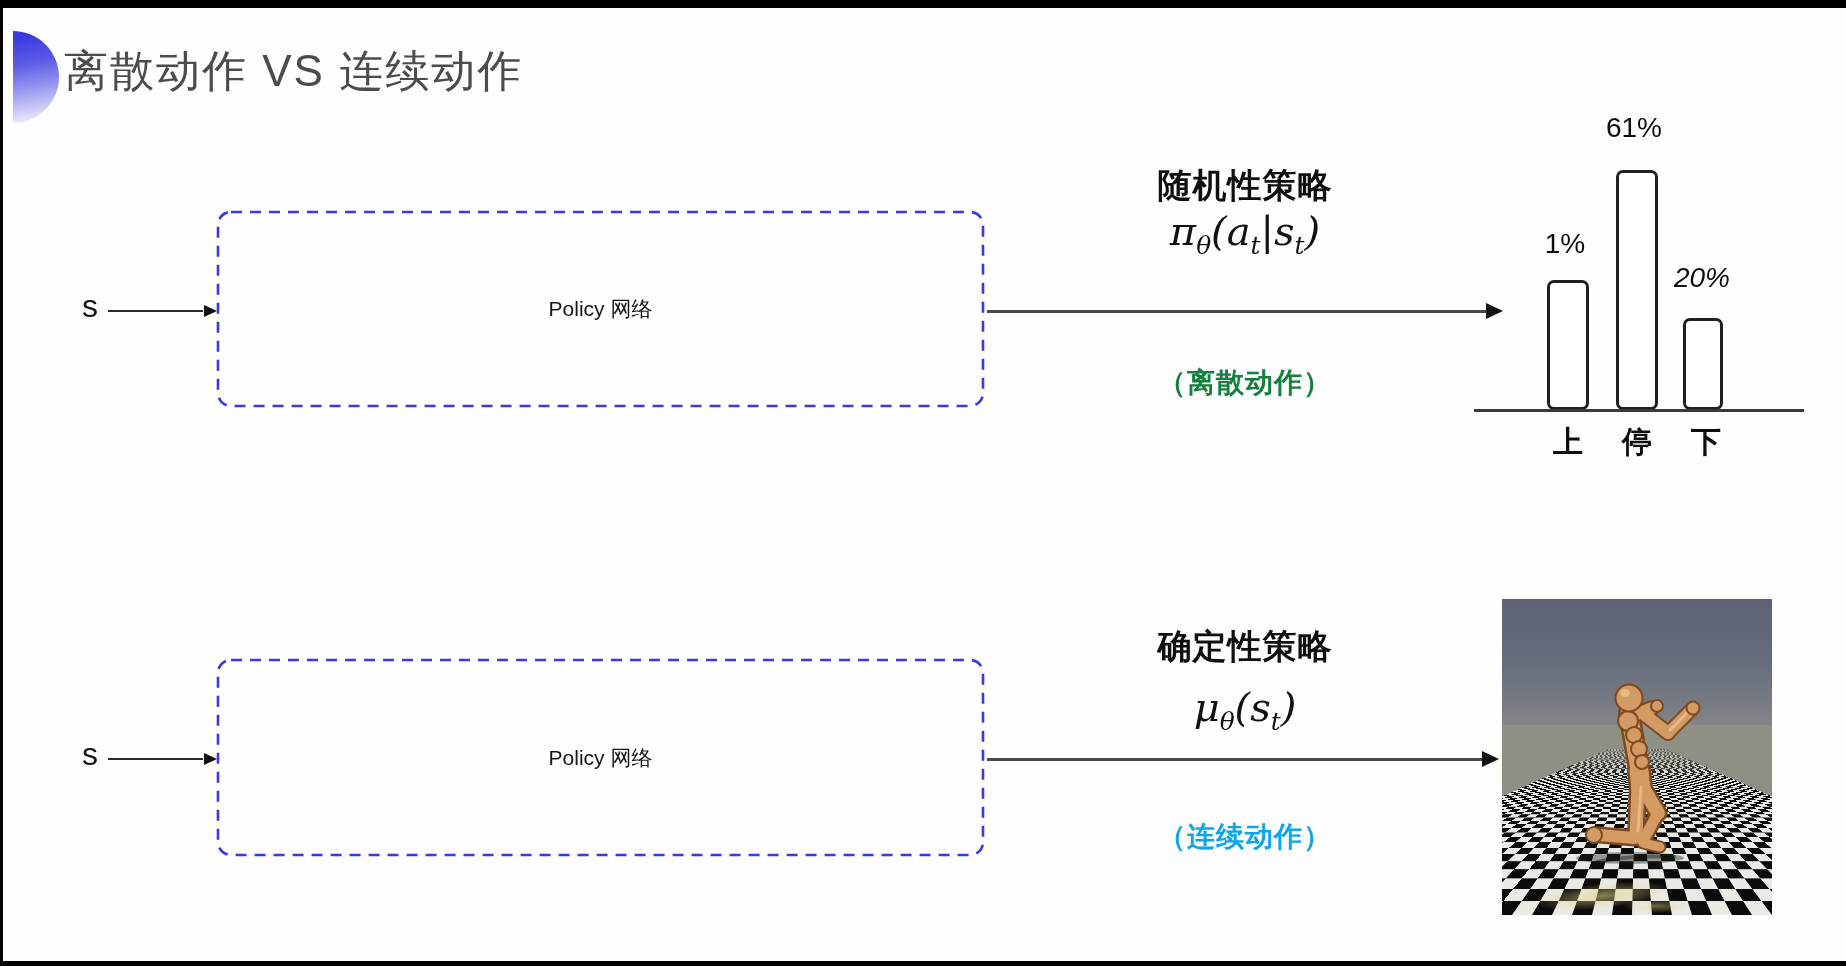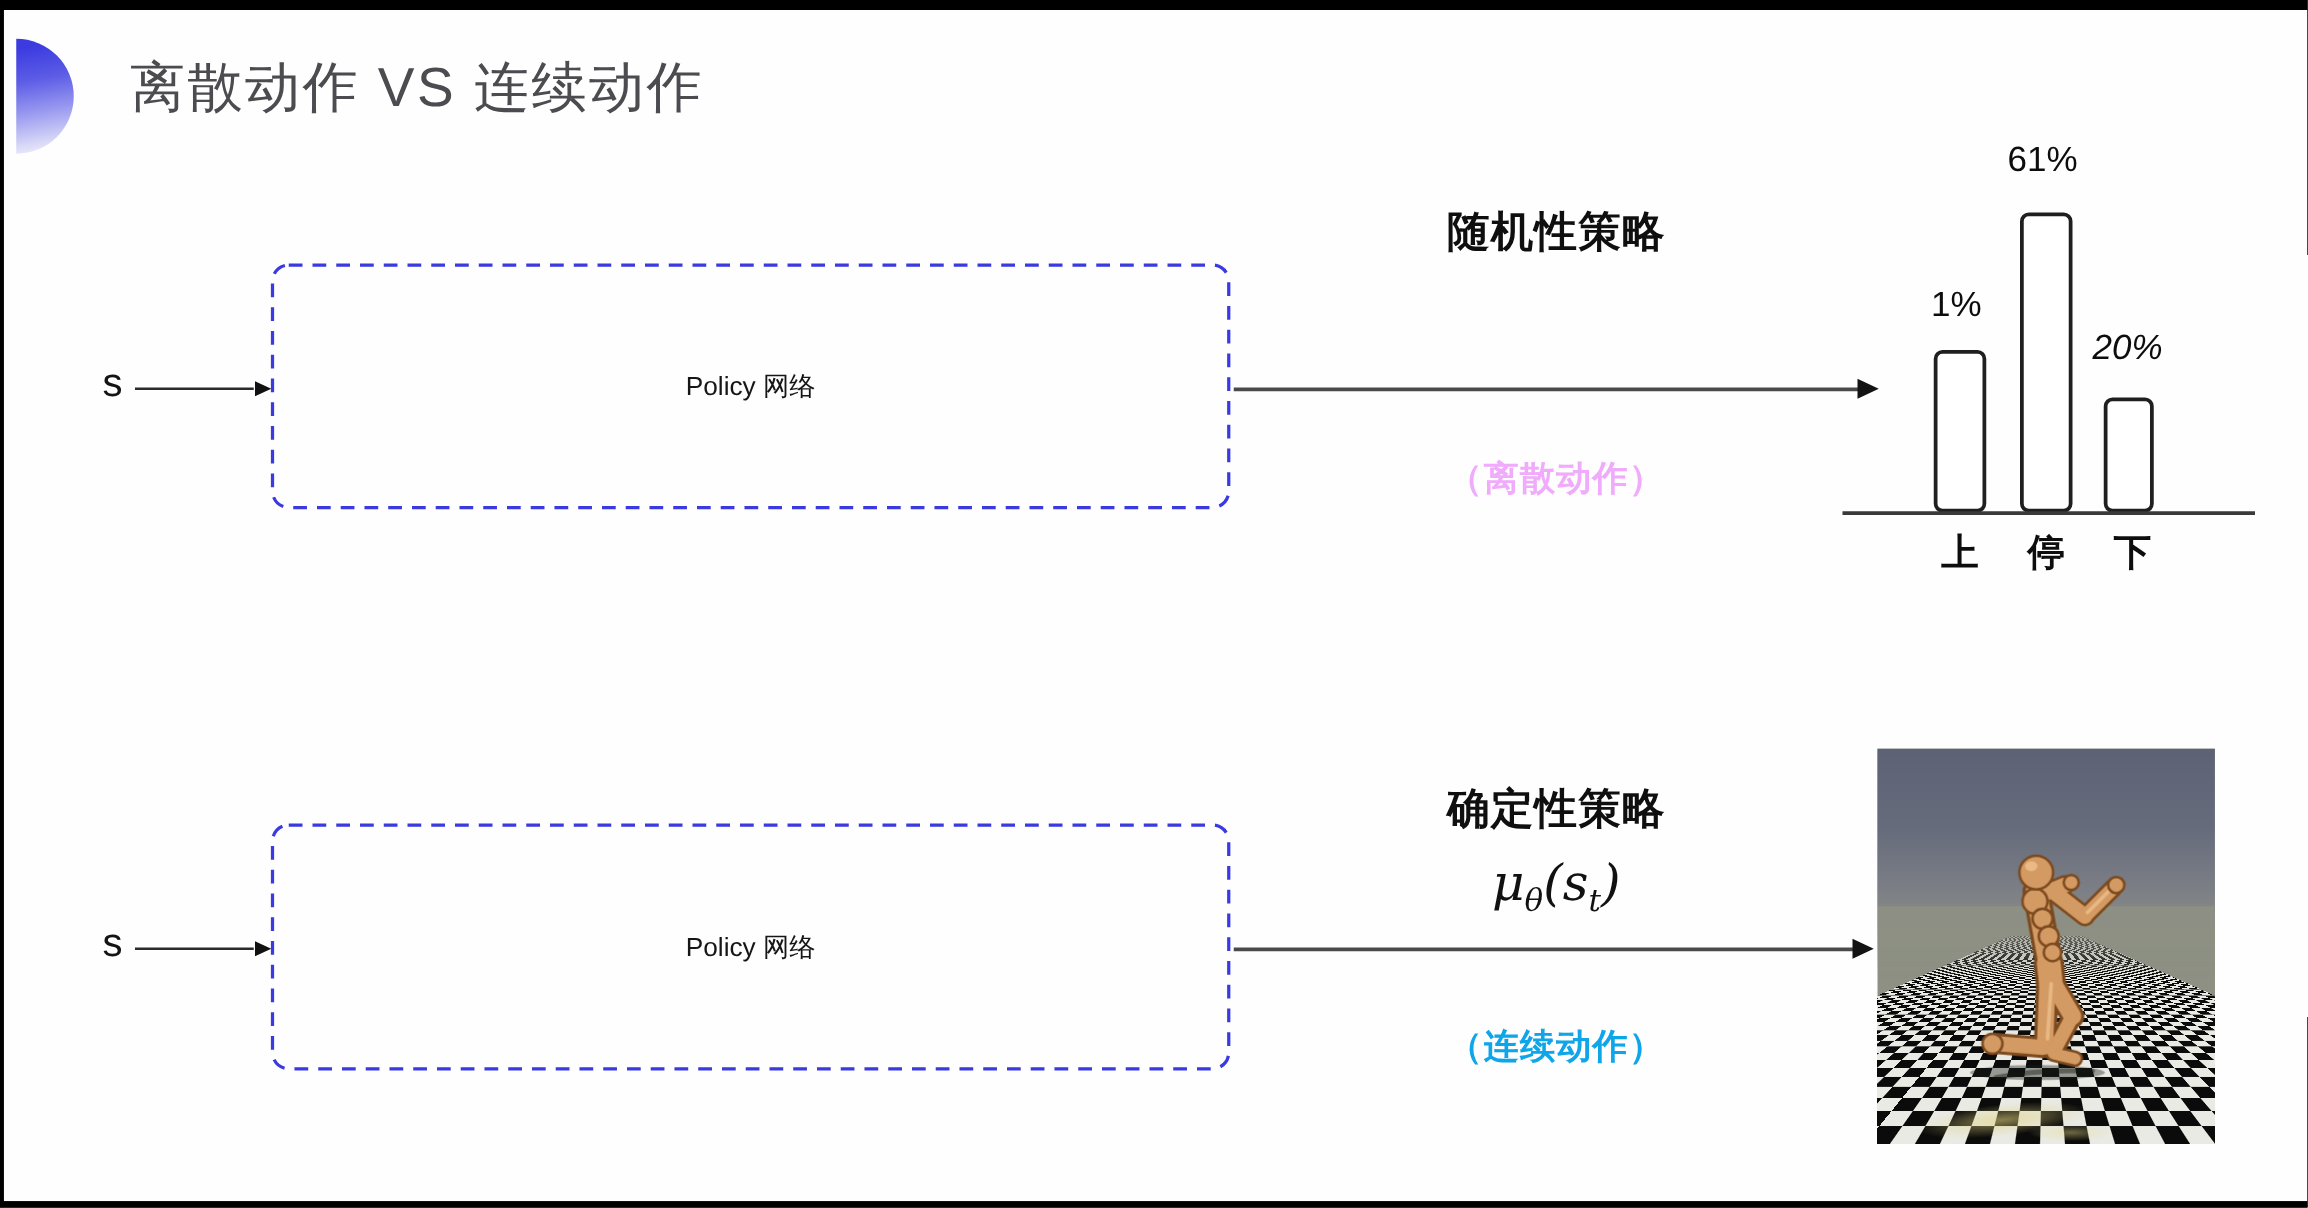--- a/index.html
+++ b/index.html
@@ -9,21 +9,21 @@
   .frame{position:absolute;background:#000;}
   .frame.top{left:0;top:0;width:1846px;height:8px;}
   .frame.left{left:0;top:0;width:3px;height:966px;}
   .frame.bottom{left:0;top:961px;width:1846px;height:5px;}
 
   .abs{position:absolute;}
   .title-bullet{position:absolute;left:13px;top:31px;width:46px;height:92px;
     border-radius:0 92px 92px 0;
     background:linear-gradient(170deg,#3b3be0 8%,#5c5ce6 35%,#9a9af0 62%,#dcdcf8 88%,#f4f4fd 100%);}
   .slide-title{position:absolute;left:64px;top:44px;font-size:44px;line-height:54px;
-    color:#4b4b50;font-weight:500;letter-spacing:2px;margin-left:40px;}
+    color:#4b4b50;font-weight:500;letter-spacing:2px;}
 
   .s-label{position:absolute;width:44px;text-align:center;font-size:32px;color:#141414;}
   .arrow{position:absolute;background:#4a4a4a;}
   .arrow .head{position:absolute;right:-14px;width:0;height:0;border-style:solid;}
   .arrow.sm{height:2px;background:#2b2b2b;}
   .arrow.sm .head{top:-5px;border-width:6px 0 6px 13px;border-color:transparent transparent transparent #111;}
   .arrow.lg{height:3px;}
   .arrow.lg .head{top:-7px;border-width:8.5px 0 8.5px 17px;border-color:transparent transparent transparent #131313;}
 
   .policy-box{position:absolute;left:216px;width:769px;display:flex;align-items:center;justify-content:center;}
@@ -78,21 +78,22 @@
       <rect x="2" y="2" width="765" height="194" rx="13" fill="none" stroke="#3a3ae0" stroke-width="2.6" stroke-dasharray="11 8"></rect>
     </svg>
     <span class="lbl">Policy 网络</span>
   </div>
 
   <div class="arrow lg" style="left:987px;top:310px;width:502px;">
       <span class="head"></span>
     </div>
 
   <div class="rtext policy-name" style="top:163px;">随机性策略</div>
-  <div class="rtext caption-red" style="top:364px;color:#f0abfc;">（离散动作）</div>
+  <div class="rtext formula" style="top:208px;"><span>π</span><sub>θ</sub><span>(</span><span>a</span><sub>t</sub><span>|</span><span>s</span><sub>t</sub><span>)</span></div>
+  <div class="rtext caption-red" style="top:364px;color:#15803d;">（离散动作）</div>
 
   <div>
     <div class="pct" style="left:1520px;top:228px;">1%</div>
     <div class="pct" style="left:1589px;top:112px;">61%</div>
     <div class="pct" style="left:1657px;top:262px;font-style:italic;">20%</div>
 
     <div class="bar" style="left:1547px;top:280px;width:42px;height:130px;"></div>
     <div class="bar" style="left:1616px;top:170px;width:42px;height:240px;"></div>
     <div class="bar" style="left:1683px;top:318px;width:40px;height:92px;"></div>
 

